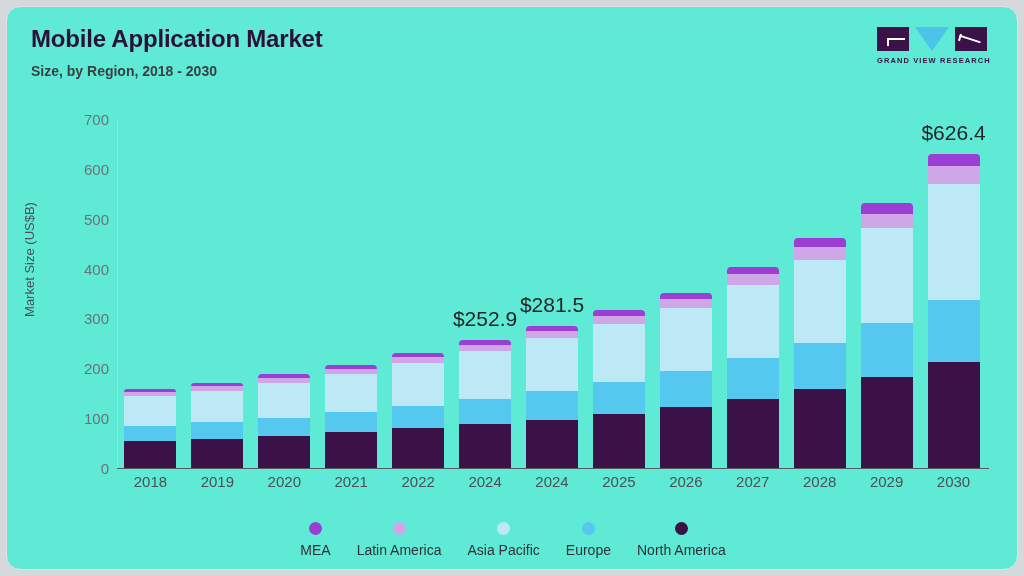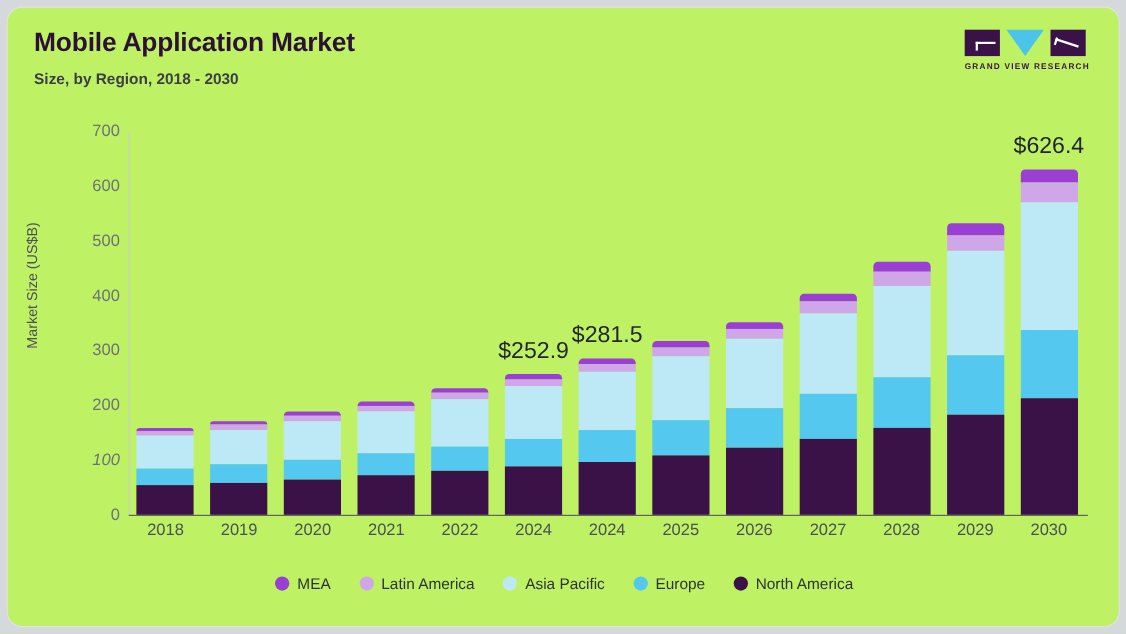--- a/index.html
+++ b/index.html
@@ -16,21 +16,21 @@
     box-sizing: border-box;
     overflow: hidden;
   }
   .card {
     position: absolute;
     left: 6px;
     top: 6px;
     width: 1012px;
     height: 564px;
     box-sizing: border-box;
-    background: #bef264;
+    background: #5eead4;
     border: 1px solid #dfe3e6;
     border-radius: 14px;
     overflow: hidden;
   }
 
   
   .title {
     position: absolute;
     left: 24px;
     top: 18px;
@@ -232,20 +232,21 @@
     align-items: center;
     gap: 26px;
   }
   .legend-item {
     display: flex;
     align-items: center;
     gap: 7px;
     font-size: 14px;
     color: #2e3238;
     white-space: nowrap;
+    flex-direction: column;
   }
   .legend-dot {
     width: 13px;
     height: 13px;
     border-radius: 50%;
     flex: 0 0 auto;
   }
 </style>
 </head>
 <body>
@@ -268,21 +269,21 @@
           <div class="logo-r-stub"></div>
         </div>
       </div>
       <div class="logo-text">GRAND VIEW RESEARCH</div>
     </div>
 
     <div class="chart">
       <div class="ylabel">Market Size (US$B)</div>
       <div class="ytick-wrap" id="ytick-wrap">
           <div class="ytick" style="top: 349px;">0</div>
-          <div class="ytick" style="top: 299.143px; font-style: italic;">100</div>
+          <div class="ytick" style="top: 299.143px;">100</div>
           <div class="ytick" style="top: 249.286px;">200</div>
           <div class="ytick" style="top: 199.429px;">300</div>
           <div class="ytick" style="top: 149.571px; text-align: right;">400</div>
           <div class="ytick" style="top: 99.7143px;">500</div>
           <div class="ytick" style="top: 49.8571px;">600</div>
           <div class="ytick" style="top: 0px;">700</div>
         </div>
       <div class="axis-line-y"></div>
       <div class="axis-line-x"></div>
       <div class="plot" id="plot">

